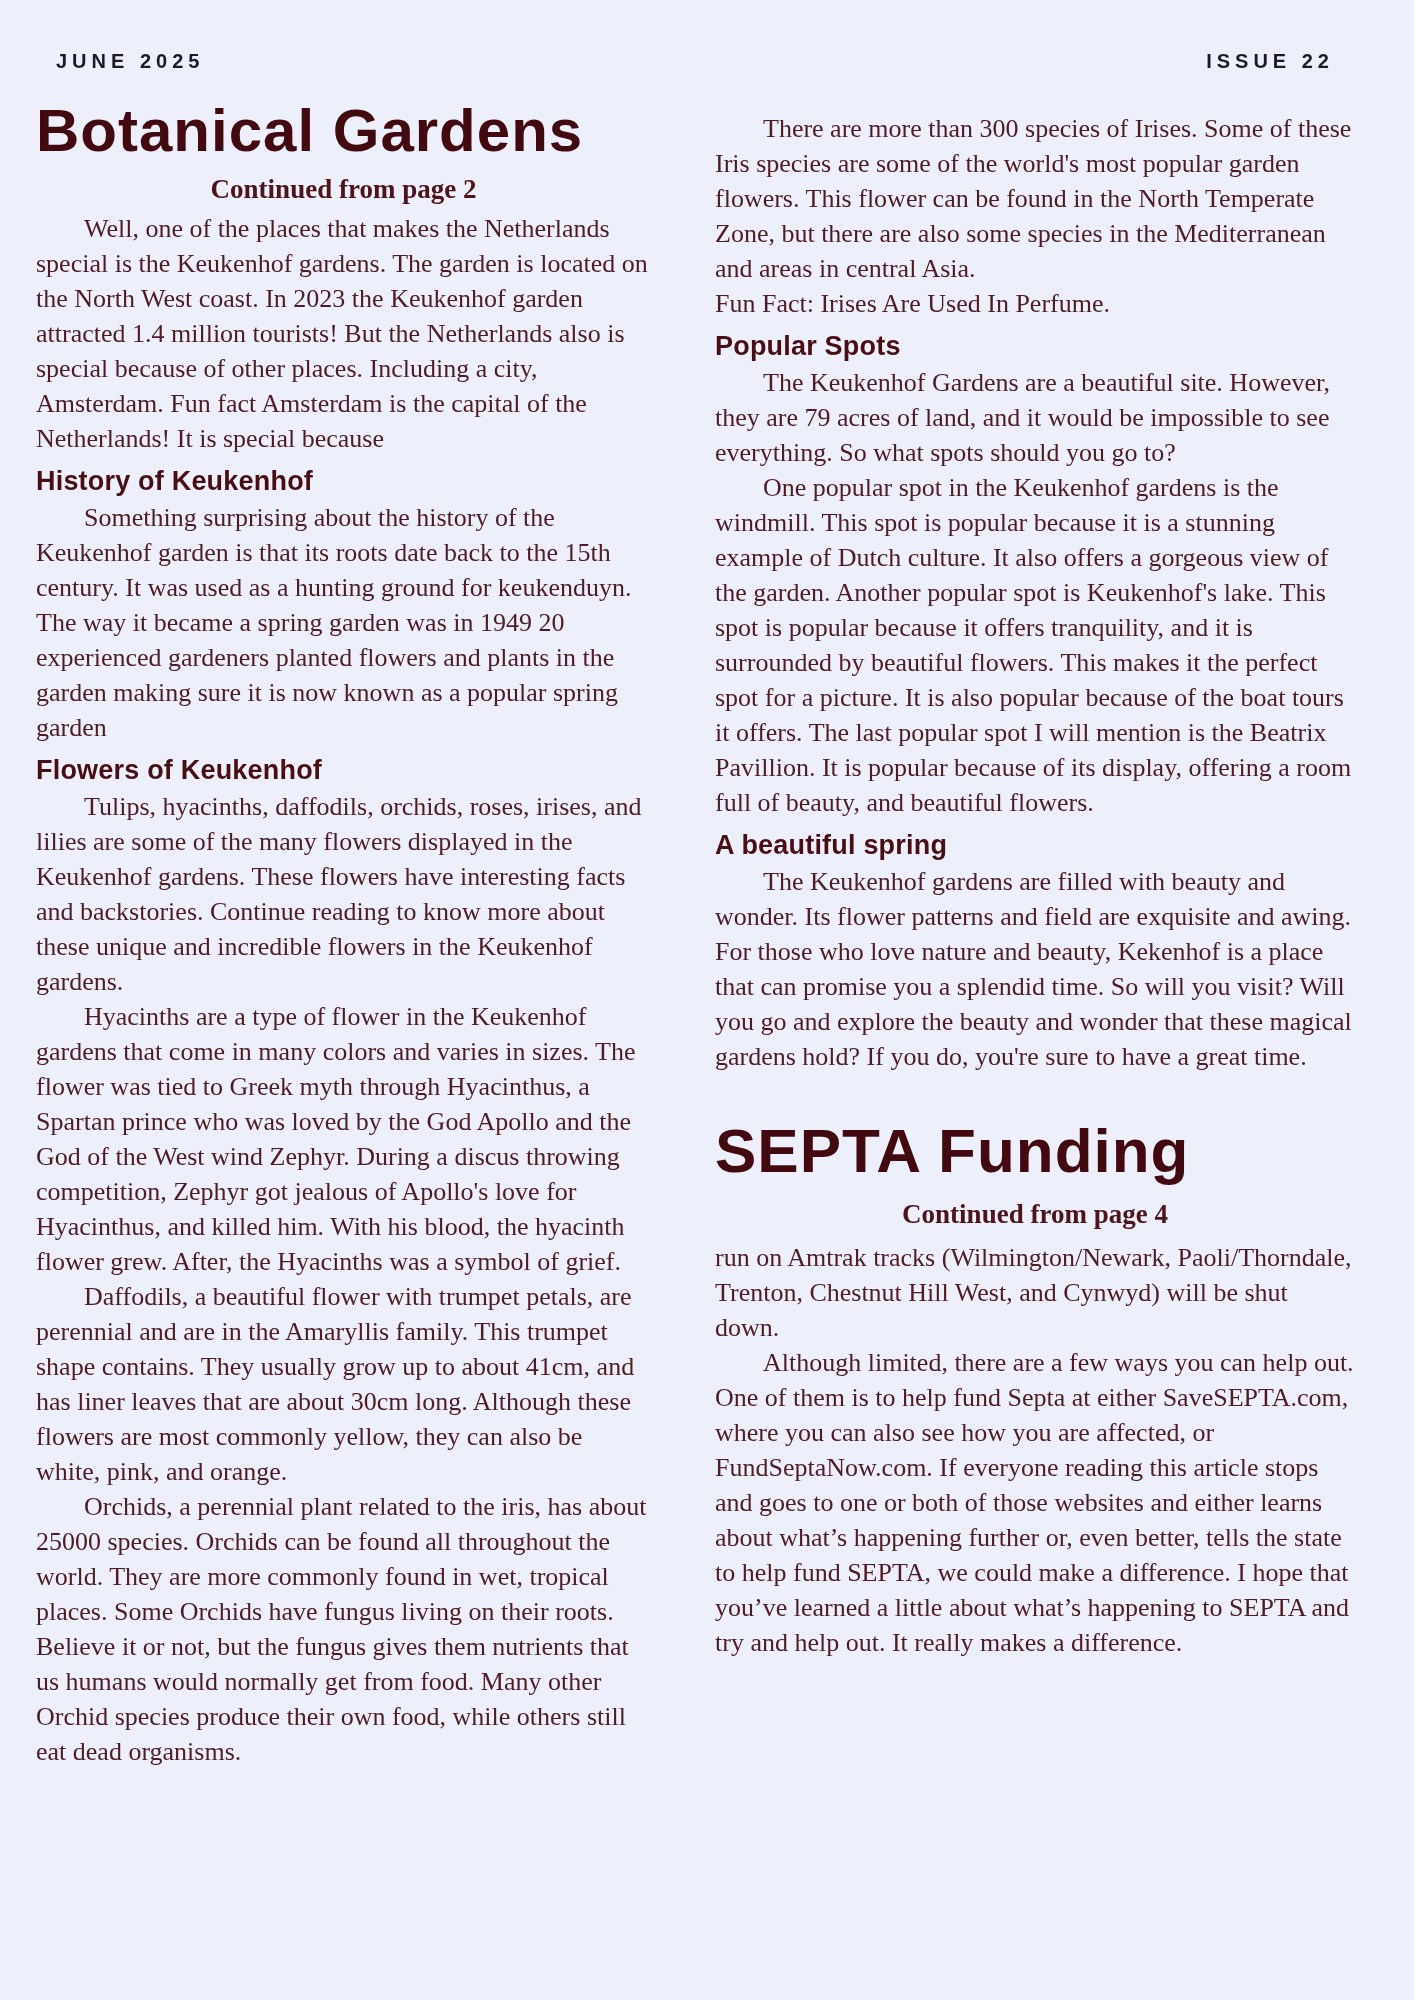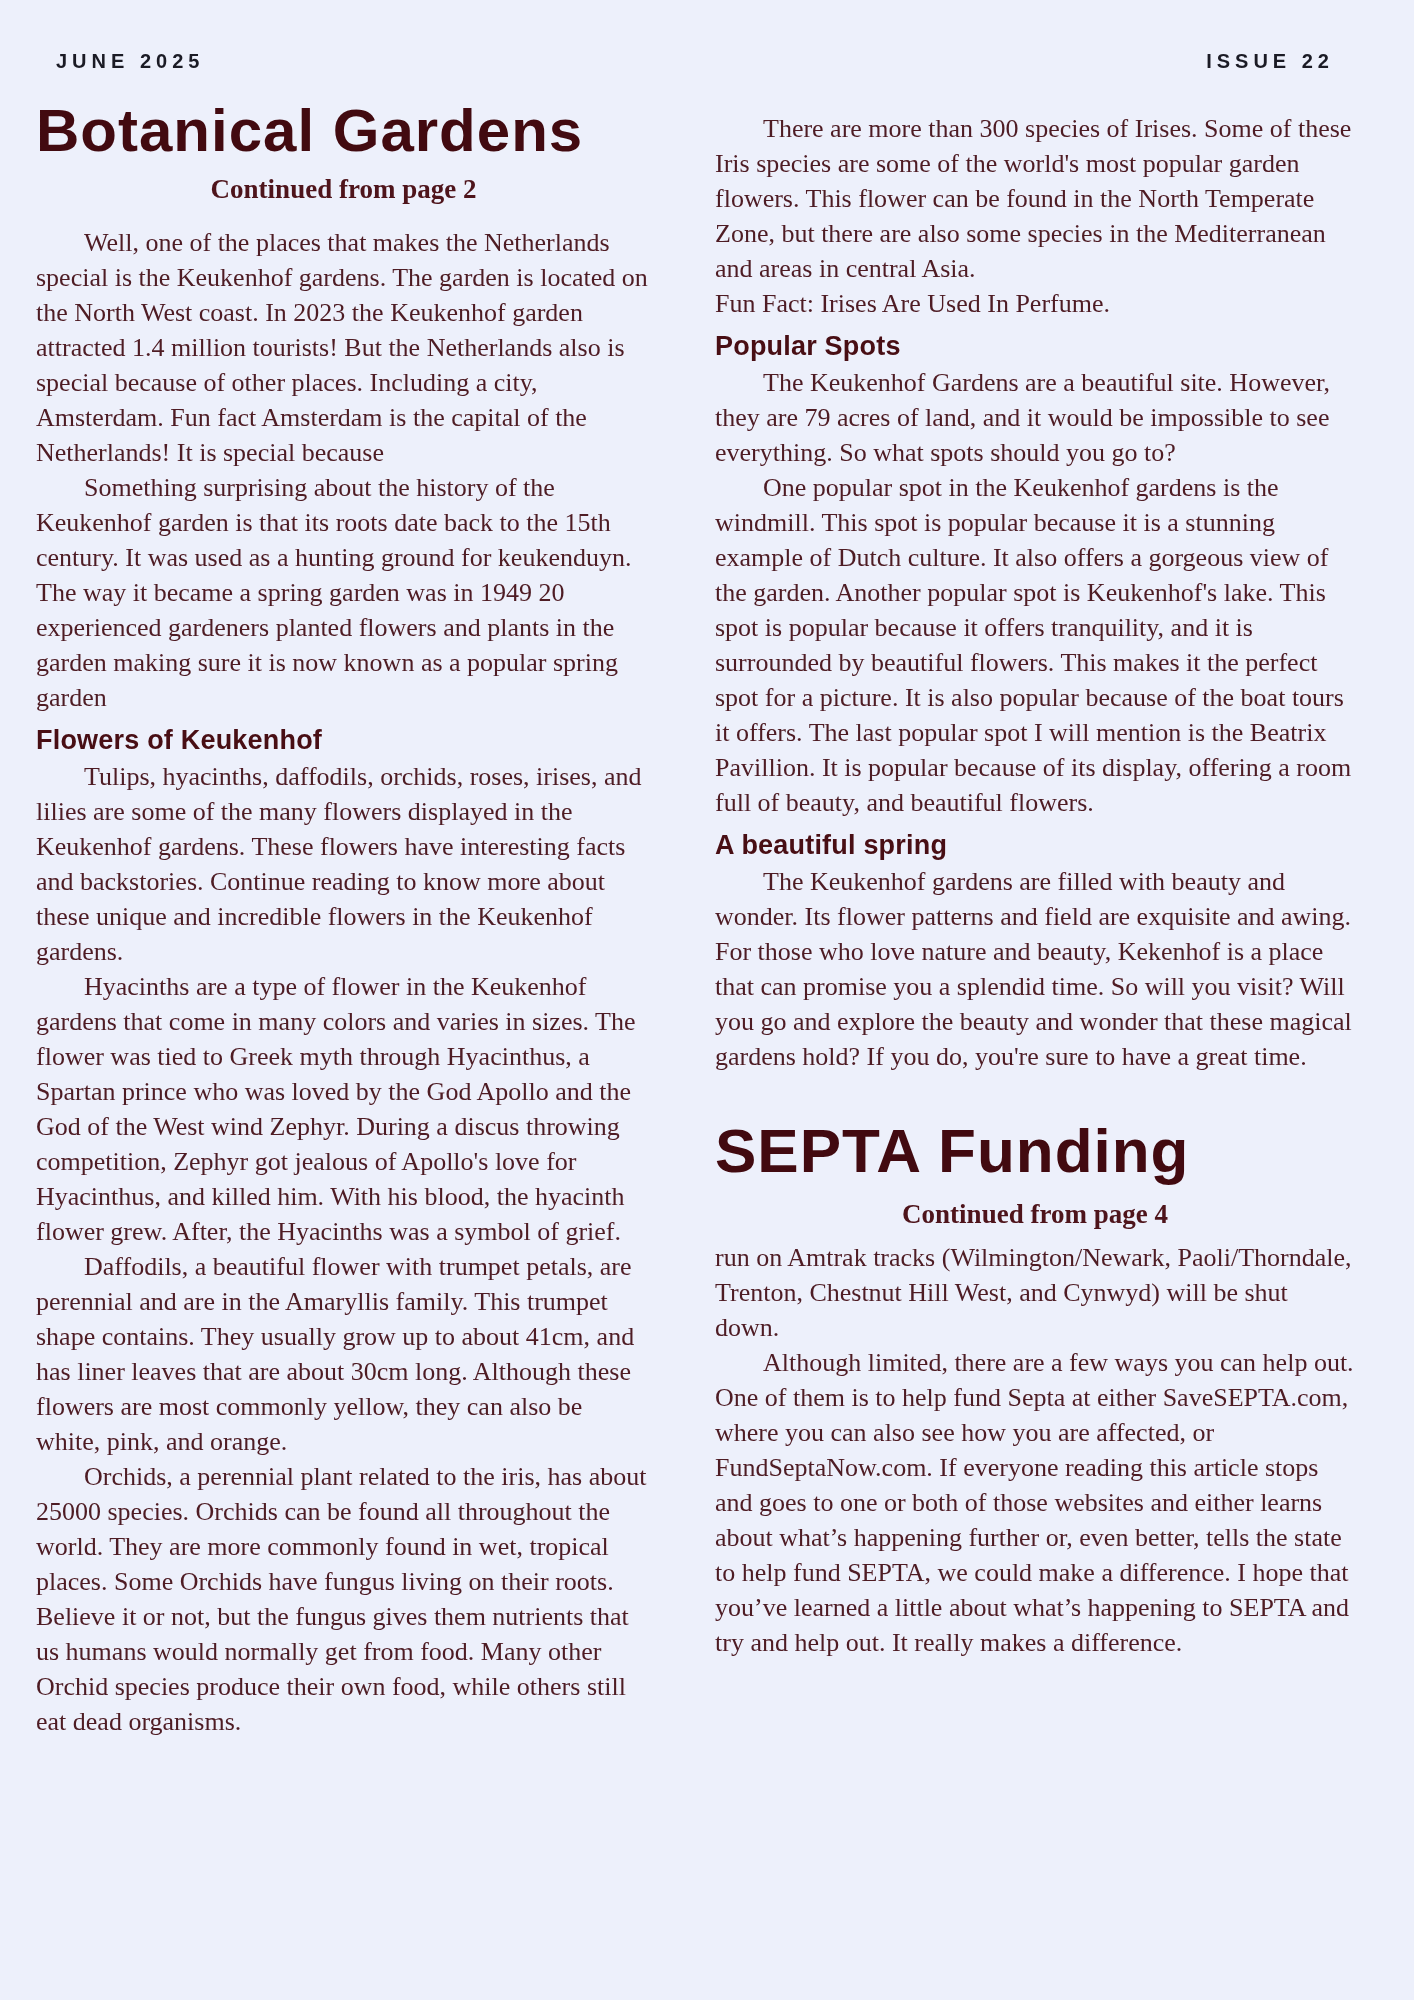--- a/index.html
+++ b/index.html
@@ -47,21 +47,21 @@
     letter-spacing: 1px;
     color: #420a10;
     margin: 22px 0 0 0;
   }
   .article-subtitle {
     font-family: "Liberation Serif", serif;
     font-weight: bold;
     font-size: 27px;
     text-align: center;
     color: #4e141b;
-    margin: 10px 0 20px 0;
+    margin: 10px 0 6px 0;
   }
   .body-text { font-size: 26px; line-height: 35px; }
   .body-text p.para       { margin: 0; text-indent: 48px; }
   .body-text p.para-flush { margin: 0; text-indent: 0; }
   .body-text h3.heading {
     font-family: "Liberation Sans", sans-serif;
     font-weight: bold;
     font-size: 27px;
     line-height: 36px;
     color: #480e14;
@@ -96,20 +96,21 @@
     <span>ISSUE 22</span>
   </div>
 
   <div class="columns">
 
     <div class="col-left">
       <h1 class="article-title">Botanical Gardens</h1>
       <div class="article-subtitle">Continued from page 2</div>
       <div class="body-text">
           <p class="para">Well, one of the places that makes the Netherlands special is the Keukenhof gardens. The garden is located on the North West coast. In 2023 the Keukenhof garden attracted 1.4 million tourists! But the Netherlands also is special because of other places. Including a city, Amsterdam. Fun fact Amsterdam is the capital of the Netherlands! It is special because</p>
+          <h3 class="heading">History of Keukenhof</h3>
           <p class="para">Something surprising about the history of the Keukenhof garden is that its roots date back to the 15th century. It was used as a hunting ground for keukenduyn. The way it became a spring garden was in 1949 20 experienced gardeners planted flowers and plants in the garden making sure it is now known as a popular spring garden</p>
           <h3 class="heading">Flowers of Keukenhof</h3>
           <p class="para">Tulips, hyacinths, daffodils, orchids, roses, irises, and lilies are some of the many flowers displayed in the Keukenhof gardens. These flowers have interesting facts and backstories. Continue reading to know more about these unique and incredible flowers in the Keukenhof gardens.</p>
           <p class="para">Hyacinths are a type of flower in the Keukenhof gardens that come in many colors and varies in sizes. The flower was tied to Greek myth through Hyacinthus, a Spartan prince who was loved by the God Apollo and the God of the West wind Zephyr. During a discus throwing competition, Zephyr got jealous of Apollo's love for Hyacinthus, and killed him. With his blood, the hyacinth flower grew. After, the Hyacinths was a symbol of grief.</p>
           <p class="para">Daffodils, a beautiful flower with trumpet petals, are perennial and are in the Amaryllis family. This trumpet shape contains. They usually grow up to about 41cm, and has liner leaves that are about 30cm long. Although these flowers are most commonly yellow, they can also be white, pink, and orange.</p>
           <p class="para">Orchids, a perennial plant related to the iris, has about 25000 species. Orchids can be found all throughout the world. They are more commonly found in wet, tropical places. Some Orchids have fungus living on their roots. Believe it or not, but the fungus gives them nutrients that us humans would normally get from food. Many other Orchid species produce their own food, while others still eat dead organisms.</p>
         </div>
     </div>
 
     <div class="col-right">

